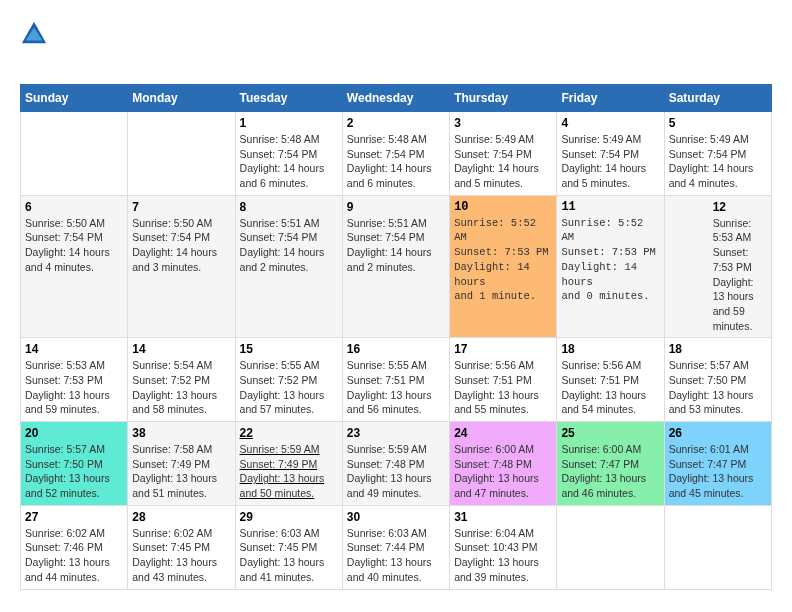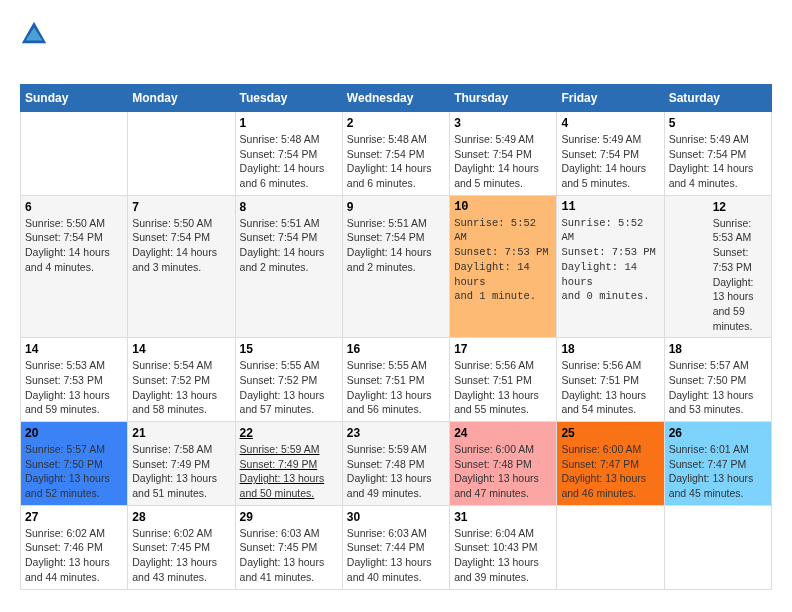--- a/index.html
+++ b/index.html
@@ -261,56 +261,56 @@
         </td>
         <td>
           <span class="day-number">18</span>
           <div class="day-info" style="white-space: pre-line;">Sunrise: 5:57 AM
 Sunset: 7:50 PM
 Daylight: 13 hours
 and 53 minutes.</div>
         </td>
       </tr>
       <tr>
-        <td style="background-color: #3b82f6;">
+        <td style="background-color: #5eead4;">
           <span class="day-number">20</span>
           <div class="day-info" style="white-space: pre-line;">Sunrise: 5:57 AM
 Sunset: 7:50 PM
 Daylight: 13 hours
 and 52 minutes.</div>
         </td>
         <td style="background-color: rgb(245, 245, 245);">
-          <span class="day-number">21</span>
+          <span class="day-number">38</span>
           <div class="day-info" style="white-space: pre-line;">Sunrise: 7:58 AM
 Sunset: 7:49 PM
 Daylight: 13 hours
 and 51 minutes.</div>
         </td>
         <td style="background-color: rgb(245, 245, 245); text-decoration: underline;">
           <span class="day-number">22</span>
           <div class="day-info" style="white-space: pre-line;">Sunrise: 5:59 AM
 Sunset: 7:49 PM
 Daylight: 13 hours
 and 50 minutes.</div>
         </td>
         <td style="background-color: rgb(245, 245, 245);">
           <span class="day-number">23</span>
           <div class="day-info" style="white-space: pre-line;">Sunrise: 5:59 AM
 Sunset: 7:48 PM
 Daylight: 13 hours
 and 49 minutes.</div>
         </td>
-        <td style="background-color: #fca5a5;">
+        <td style="background-color: #f0abfc;">
           <span class="day-number">24</span>
           <div class="day-info" style="white-space: pre-line;">Sunrise: 6:00 AM
 Sunset: 7:48 PM
 Daylight: 13 hours
 and 47 minutes.</div>
         </td>
-        <td style="background-color: #f97316;">
+        <td style="background-color: #86efac;">
           <span class="day-number">25</span>
           <div class="day-info" style="white-space: pre-line;">Sunrise: 6:00 AM
 Sunset: 7:47 PM
 Daylight: 13 hours
 and 46 minutes.</div>
         </td>
         <td style="background-color: #7dd3fc;">
           <span class="day-number">26</span>
           <div class="day-info" style="white-space: pre-line;">Sunrise: 6:01 AM
 Sunset: 7:47 PM

